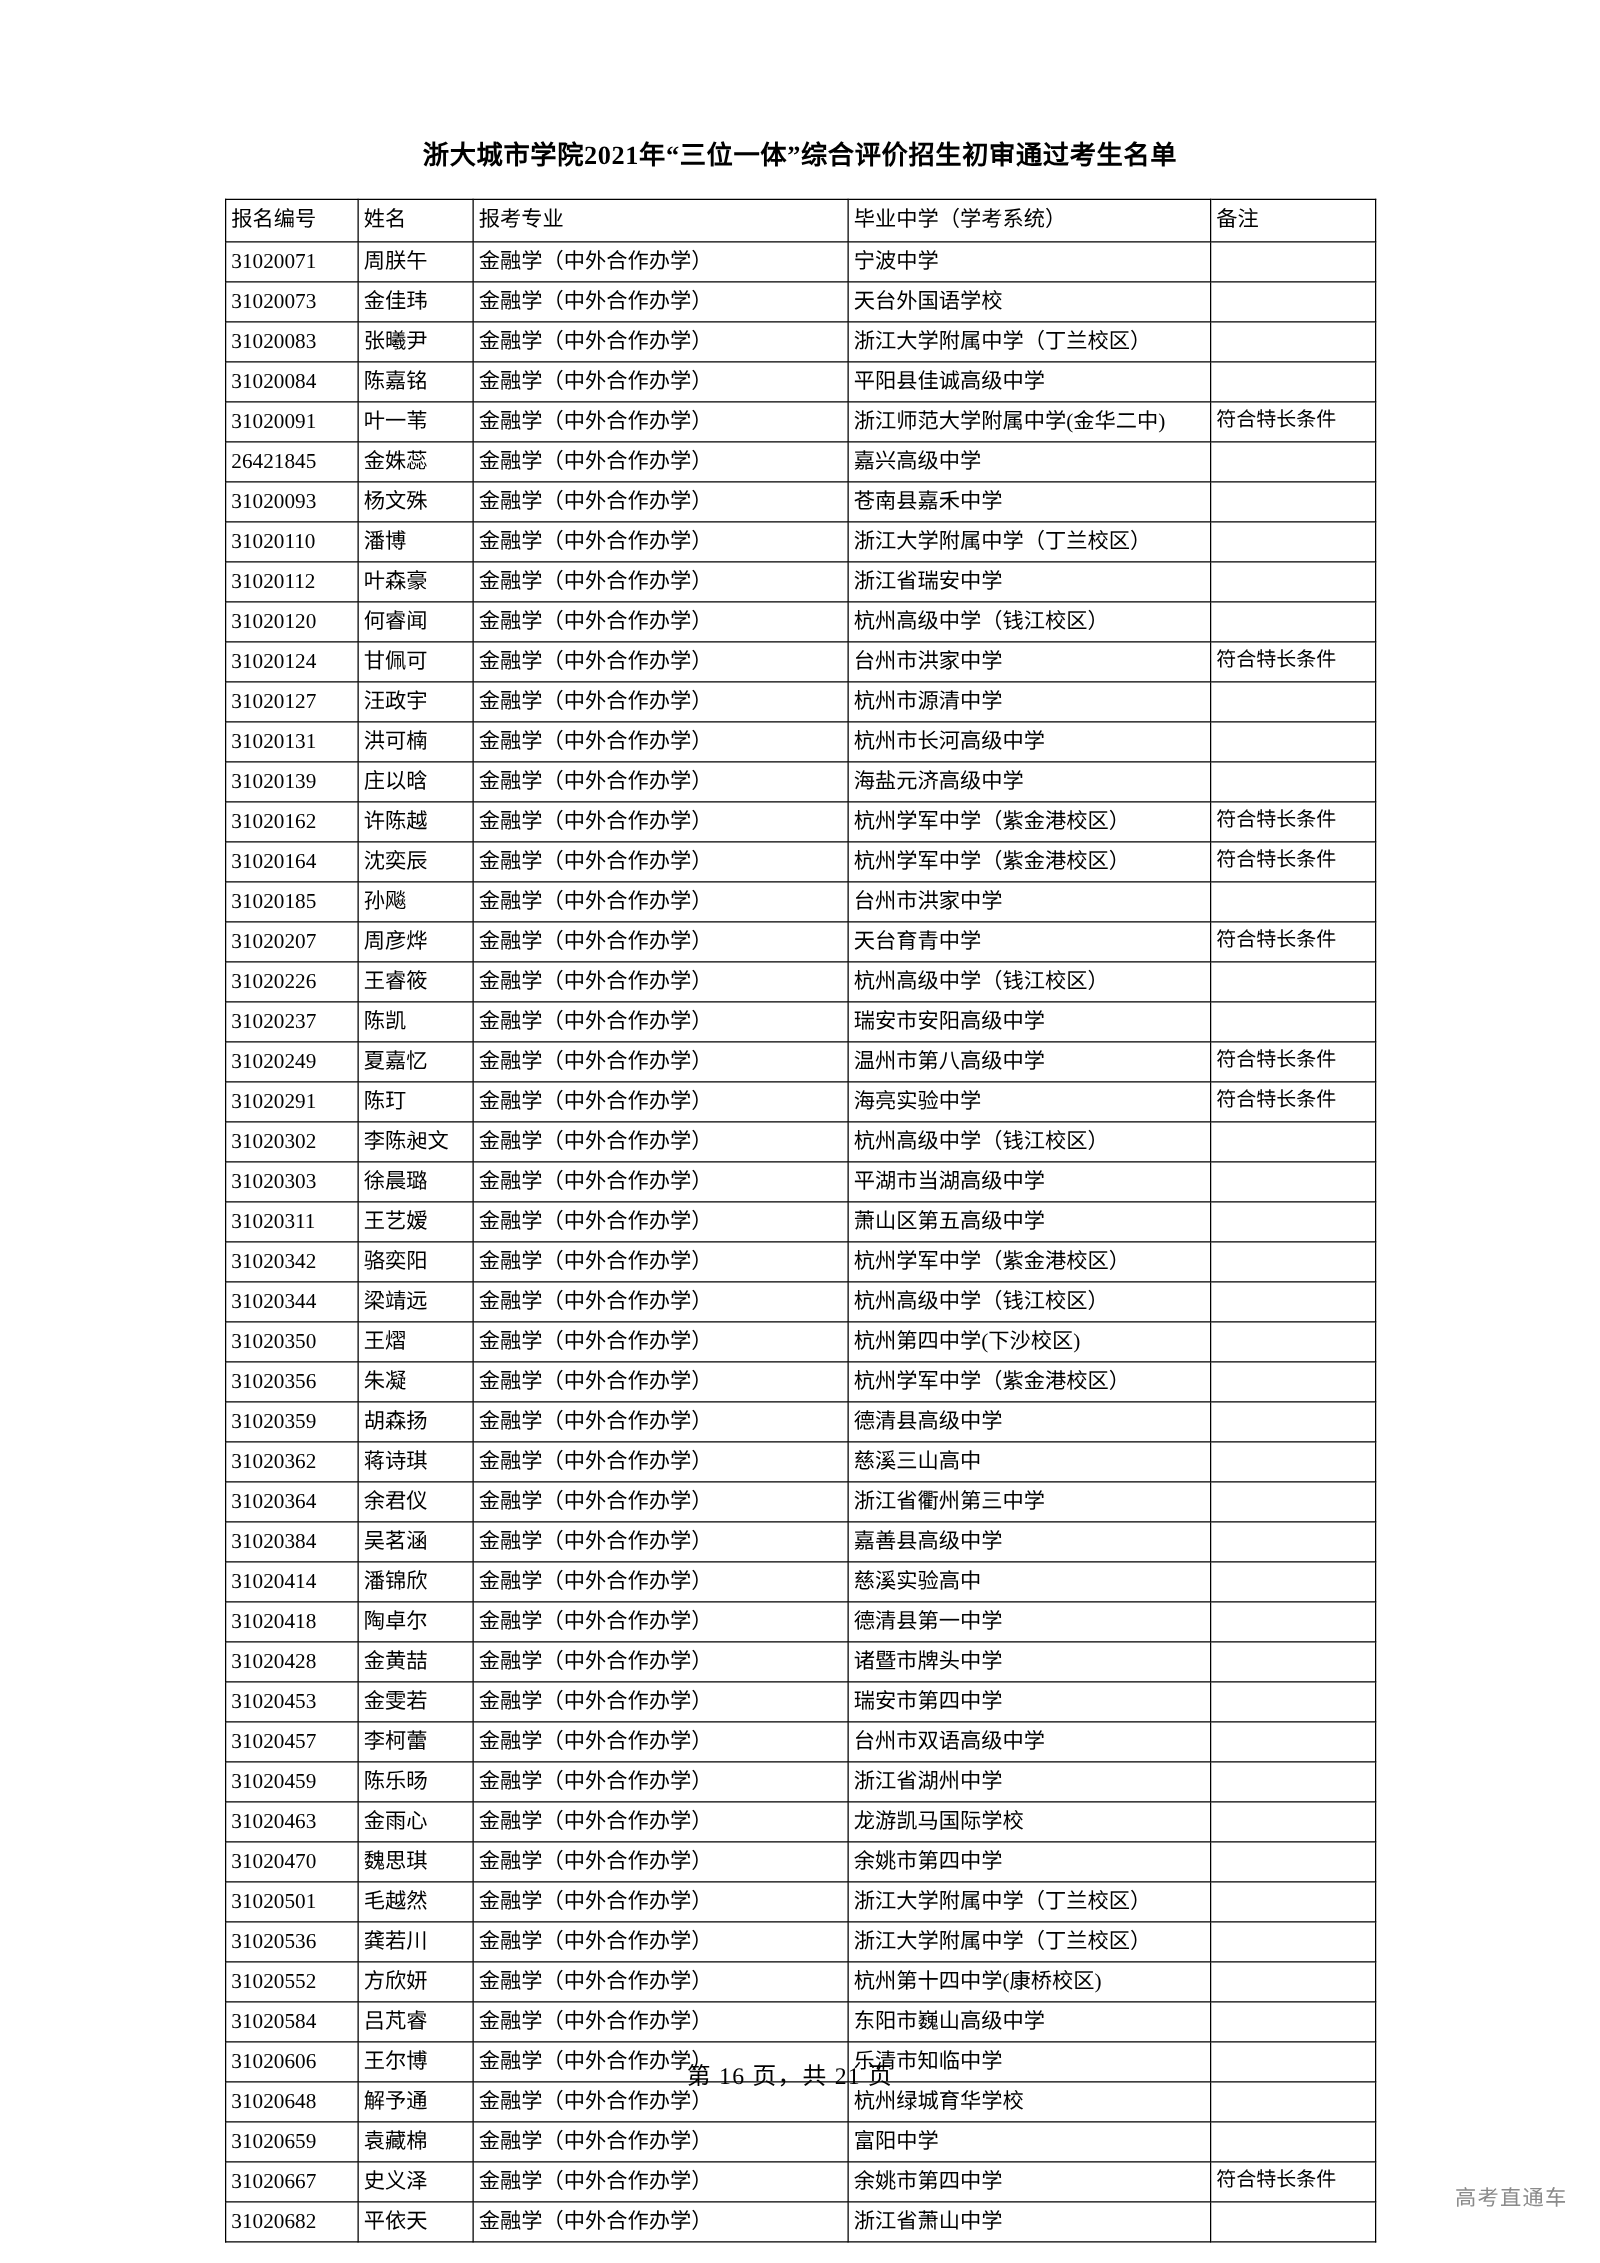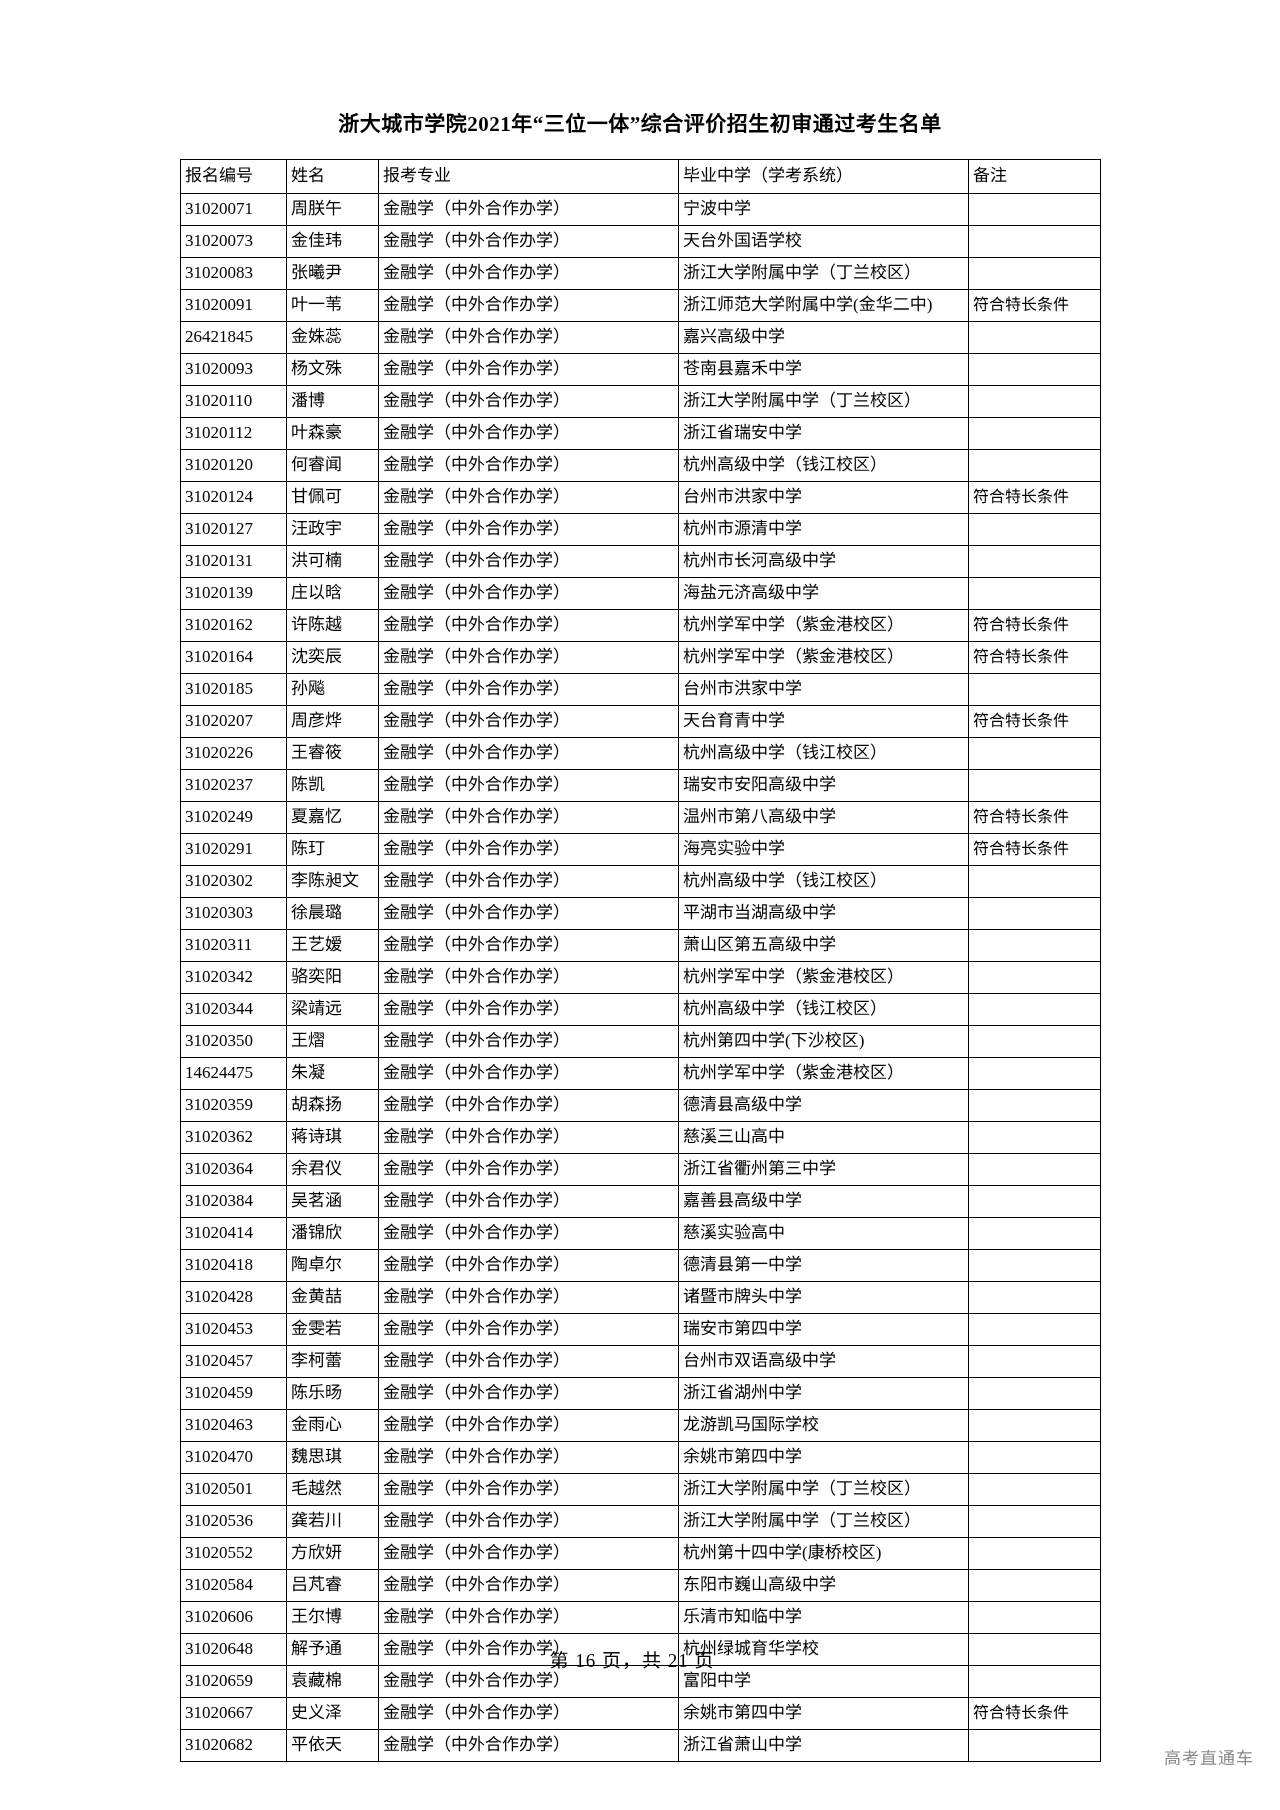--- a/index.html
+++ b/index.html
@@ -129,20 +129,27 @@
             <td class="cell-note"></td>
           </tr>
           <tr>
             <td class="cell-id">31020083</td>
             <td class="cell-name">张曦尹</td>
             <td class="cell-major">金融学（中外合作办学）</td>
             <td class="cell-school">浙江大学附属中学（丁兰校区）</td>
             <td class="cell-note"></td>
           </tr>
           <tr>
+            <td class="cell-id">31020084</td>
+            <td class="cell-name">陈嘉铭</td>
+            <td class="cell-major">金融学（中外合作办学）</td>
+            <td class="cell-school">平阳县佳诚高级中学</td>
+            <td class="cell-note"></td>
+          </tr>
+          <tr>
             <td class="cell-id">31020091</td>
             <td class="cell-name">叶一苇</td>
             <td class="cell-major">金融学（中外合作办学）</td>
             <td class="cell-school">浙江师范大学附属中学(金华二中)</td>
             <td class="cell-note">符合特长条件</td>
           </tr>
           <tr>
             <td class="cell-id">26421845</td>
             <td class="cell-name">金姝蕊</td>
             <td class="cell-major">金融学（中外合作办学）</td>
@@ -297,21 +304,21 @@
             <td class="cell-note"></td>
           </tr>
           <tr>
             <td class="cell-id">31020350</td>
             <td class="cell-name">王熠</td>
             <td class="cell-major">金融学（中外合作办学）</td>
             <td class="cell-school">杭州第四中学(下沙校区)</td>
             <td class="cell-note"></td>
           </tr>
           <tr>
-            <td class="cell-id">14624475</td>
+            <td class="cell-id">31020356</td>
             <td class="cell-name">朱凝</td>
             <td class="cell-major">金融学（中外合作办学）</td>
             <td class="cell-school">杭州学军中学（紫金港校区）</td>
             <td class="cell-note"></td>
           </tr>
           <tr>
             <td class="cell-id">31020359</td>
             <td class="cell-name">胡森扬</td>
             <td class="cell-major">金融学（中外合作办学）</td>
             <td class="cell-school">德清县高级中学</td>

